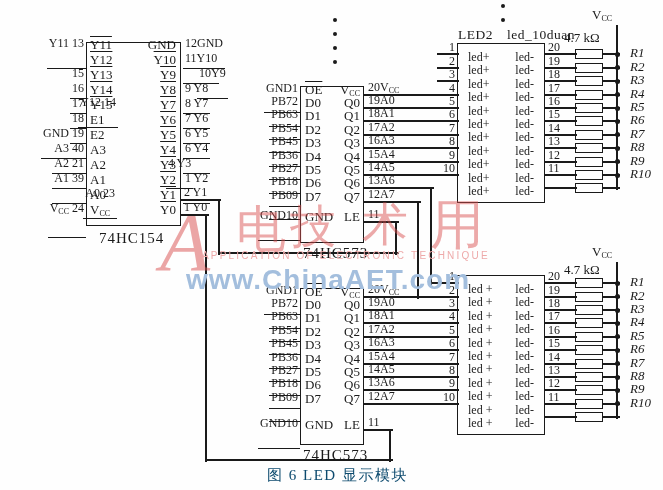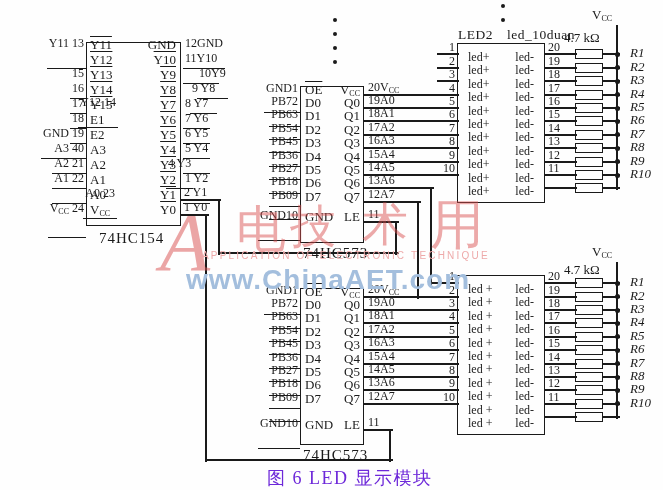--- a/index.html
+++ b/index.html
@@ -14,21 +14,21 @@
   .sub{font-size:8px;vertical-align:-2px;letter-spacing:0;}
   .chipname{position:absolute;font-size:15px;letter-spacing:1px;white-space:nowrap;}
   .ledtitle{position:absolute;font-size:13.5px;white-space:nowrap;letter-spacing:.5px;}
   .ledtitle span{margin-right:14px;}
   .ledcell{position:absolute;display:flex;justify-content:space-between;font-size:12px;line-height:13px;}
   .rlabel{position:absolute;font-style:italic;font-size:13px;line-height:13px;white-space:nowrap;}
   .vcclabel{position:absolute;font-size:13px;line-height:13px;white-space:nowrap;}
   .vallabel{position:absolute;font-size:13px;line-height:13px;white-space:nowrap;}
   .dot{position:absolute;width:5px;height:5px;border-radius:50%;background:#1a1a1a;}
   .edot{position:absolute;width:4px;height:4px;border-radius:50%;background:#1a1a1a;}
-  .caption{position:absolute;font-size:18px;letter-spacing:1.5px;color:#6d28d9;white-space:nowrap;}
+  .caption{position:absolute;font-size:15px;letter-spacing:1.5px;color:#0c4a6e;white-space:nowrap;}
   .wm{position:absolute;z-index:6;pointer-events:none;white-space:nowrap;}
   .wm-char{position:absolute;z-index:6;pointer-events:none;line-height:1;}
 </style>
 </head>
 <body>
 
 <div id="canvas">
 
   <div class="box" style="left:86px;top:42px;width:95px;height:184px;z-index:2"></div>
   <div class="box" style="left:300px;top:86px;width:64px;height:157px;z-index:2"></div>
@@ -57,42 +57,42 @@
     <div class="inner" style="left: 90px; top: 53px; z-index: 3;"><span class="ov">Y12</span></div>
     <div class="inner" style="right: 487px; top: 53px; z-index: 3;"><span class="ov">Y10</span></div>
     <div class="plabel ul" style="left: 183px; top: 52px; z-index: 3;">11Y10</div>
     <div class="plabel ul" style="right: 577px; top: 67px; z-index: 3;">15</div>
     <div class="inner" style="left: 90px; top: 68px; z-index: 3;"><span class="ov">Y13</span></div>
     <div class="inner" style="right: 487px; top: 68px; z-index: 3;"><span class="ov">Y9</span></div>
     <div class="plabel ul" style="left: 197px; top: 67px; z-index: 3;">10Y9</div>
     <div class="plabel ul" style="right: 577px; top: 82px; z-index: 3;">16</div>
     <div class="inner" style="left: 90px; top: 83px; z-index: 3;"><span class="ov">Y14</span></div>
     <div class="inner" style="right: 487px; top: 83px; z-index: 3;"><span class="ov">Y8</span></div>
-    <div class="plabel ul" style="left: 190px; top: 82px; z-index: 3; text-align: center;">9 Y8</div>
+    <div class="plabel ul" style="left: 183px; top: 82px; z-index: 3; text-align: center;">9 Y8</div>
     <div class="plabel ul" style="right: 577px; top: 97px; z-index: 3;">17</div>
     <div class="inner" style="left: 90px; top: 98px; z-index: 3;"><span class="ov">Y15</span></div>
     <div class="inner" style="right: 487px; top: 98px; z-index: 3;"><span class="ov">Y7</span></div>
     <div class="plabel ul" style="left: 183px; top: 97px; z-index: 3;">8 Y7</div>
     <div class="plabel ul" style="right: 577px; top: 112px; z-index: 3;">18</div>
     <div class="inner" style="left: 90px; top: 113px; z-index: 3;">E1</div>
     <div class="inner" style="right: 487px; top: 113px; z-index: 3;"><span class="ov">Y6</span></div>
     <div class="plabel ul" style="left: 183px; top: 112px; z-index: 3;">7 Y6</div>
     <div class="plabel ul" style="right: 577px; top: 127px; z-index: 3;">GND 19</div>
     <div class="inner" style="left: 90px; top: 128px; z-index: 3;">E2</div>
     <div class="inner" style="right: 487px; top: 128px; z-index: 3;"><span class="ov">Y5</span></div>
     <div class="plabel ul" style="left: 183px; top: 127px; z-index: 3;">6 Y5</div>
     <div class="plabel ul" style="right: 577px; top: 142px; z-index: 3;">A3 40</div>
     <div class="inner" style="left: 90px; top: 143px; z-index: 3;">A3</div>
     <div class="inner" style="right: 487px; top: 143px; z-index: 3;"><span class="ov">Y4</span></div>
-    <div class="plabel ul" style="left: 183px; top: 142px; z-index: 3;">5 Y4</div>
+    <div class="plabel ul" style="left: 183px; top: 142px; z-index: 3;">6 Y4</div>
     <div class="plabel ul" style="right: 577px; top: 157px; z-index: 3;">A2 21</div>
     <div class="inner" style="left: 90px; top: 158px; z-index: 3;">A2</div>
     <div class="inner" style="right: 487px; top: 158px; z-index: 3;"><span class="ov">Y3</span></div>
     <div class="plabel ul" style="left: 166px; top: 157px; z-index: 3;">4 Y3</div>
-    <div class="plabel ul" style="right: 577px; top: 172px; z-index: 3;">A1 22</div>
+    <div class="plabel ul" style="right: 577px; top: 172px; z-index: 3;">A1 39</div>
     <div class="inner" style="left: 90px; top: 173px; z-index: 3;">A1</div>
     <div class="inner" style="right: 487px; top: 173px; z-index: 3;"><span class="ov">Y2</span></div>
     <div class="plabel ul" style="left: 183px; top: 172px; z-index: 3;">1 Y2</div>
     <div class="plabel ul" style="right: 546px; top: 187px; z-index: 3;">A0 23</div>
     <div class="inner" style="left: 90px; top: 188px; z-index: 3;">A0</div>
     <div class="inner" style="right: 487px; top: 188px; z-index: 3;"><span class="ov">Y1</span></div>
     <div class="plabel" style="left: 184px; top: 186px; z-index: 3;">2 Y1</div>
     <div class="plabel ul" style="right: 577px; top: 202px; z-index: 3;">V<span class="sub">CC</span> 24</div>
     <div class="inner" style="left: 90px; top: 203px; z-index: 3;">V<span class="sub">CC</span></div>
     <div class="inner" style="right: 487px; top: 203px; z-index: 3;"><span class="ov">Y0</span></div>

